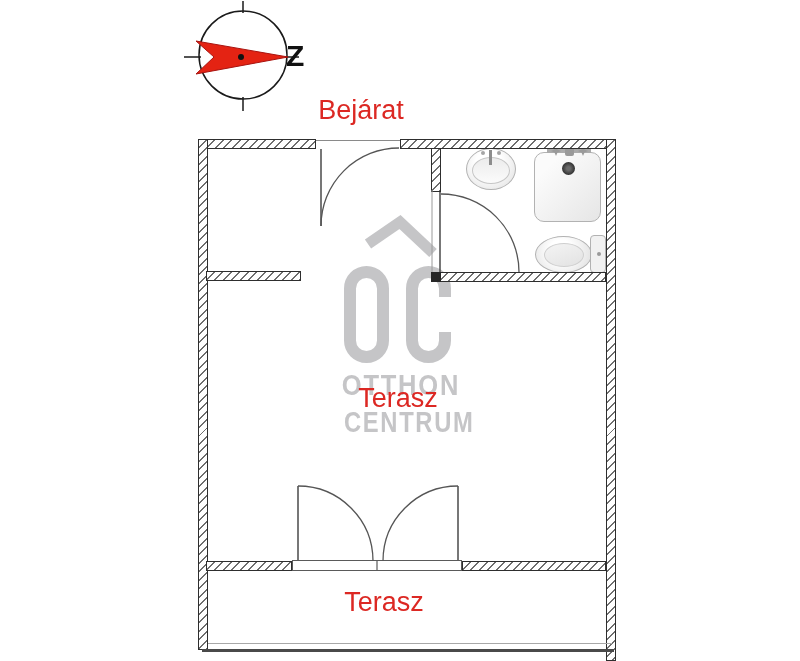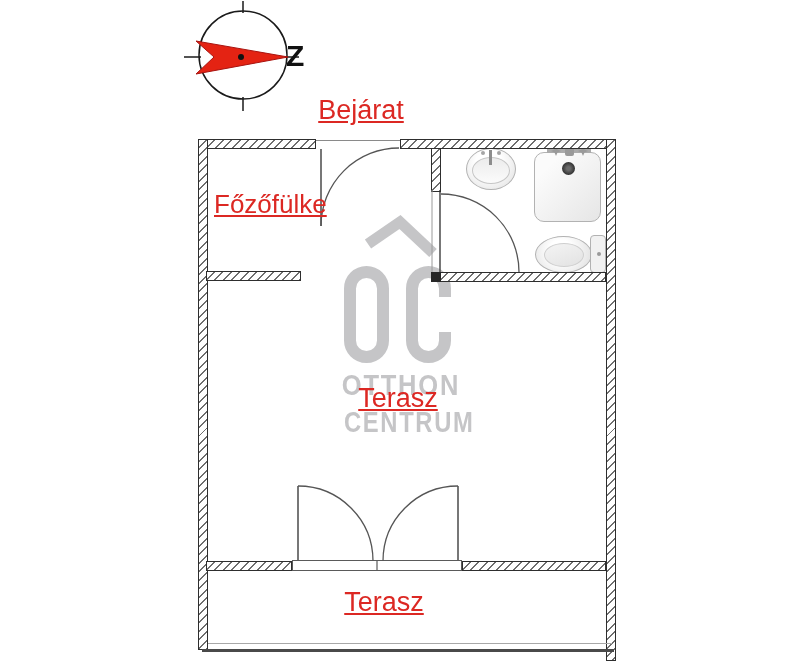--- a/index.html
+++ b/index.html
@@ -10,21 +10,21 @@
   .wall{position:absolute;box-sizing:border-box;border:1px solid #2e2e2e;
         background:#fff repeating-linear-gradient(135deg,rgba(255,255,255,0) 0 4.6px,#6f6f6f 4.6px 6px);
         z-index:3;}
   .cap{position:absolute;background:#262626;z-index:4;}
   .sill{position:absolute;box-sizing:border-box;border:1px solid #5a5a5a;background:#fff;z-index:3;}
   .edgeline{position:absolute;background:#4a4a4a;z-index:3;}
   .edgeline-light{position:absolute;background:#a8a8a8;z-index:3;}
 
   
   .label-red{position:absolute;color:#dc2823;font-size:27px;line-height:1.1;
-             text-align:center;white-space:nowrap;z-index:6;text-decoration:underline;}
+             text-align:center;white-space:nowrap;z-index:6;}
 
   
   #compass-letter{position:absolute;left:286px;top:41px;width:30px;color:#111;
                   font-size:30px;font-weight:bold;line-height:30px;z-index:6;}
 
   
   .wm{z-index:1;}
   .wm-letter{position:absolute;box-sizing:border-box;border:12px solid #c5c5c7;
              border-radius:24px;width:45px;height:97px;top:266px;z-index:1;}
   #wm-o{left:344px;}
@@ -136,17 +136,16 @@
     <line x1="243" y1="1" x2="243" y2="13" stroke="#1a1a1a" stroke-width="1.5"></line>
     <line x1="243" y1="97" x2="243" y2="111" stroke="#1a1a1a" stroke-width="1.5"></line>
     <line x1="184" y1="57" x2="201" y2="57" stroke="#1a1a1a" stroke-width="1.5"></line>
     <line x1="285" y1="57" x2="299" y2="57" stroke="#1a1a1a" stroke-width="1.5"></line>
     <polygon id="compass-arrow" points="196,41 288,57 196,74 214,57" fill="#e42313" stroke="#a81410" stroke-width="1"></polygon>
     <circle cx="241" cy="57" r="3" fill="#111"></circle>
   </svg>
 
   <div id="compass-letter">Z</div>
   <div class="label-red" style="left:300px;top:96px;width:122px">Bejárat</div>
-  <div class="label-red" style="left:214px;top:190px;width:106px;font-size:26px;text-align:left">Főzőfülke</div>
   <div class="label-red" style="left:346px;top:384px;width:104px">Terasz</div>
   <div class="label-red" style="left:332px;top:588px;width:104px">Terasz</div>
 
 </div>
 
 </body></html>

